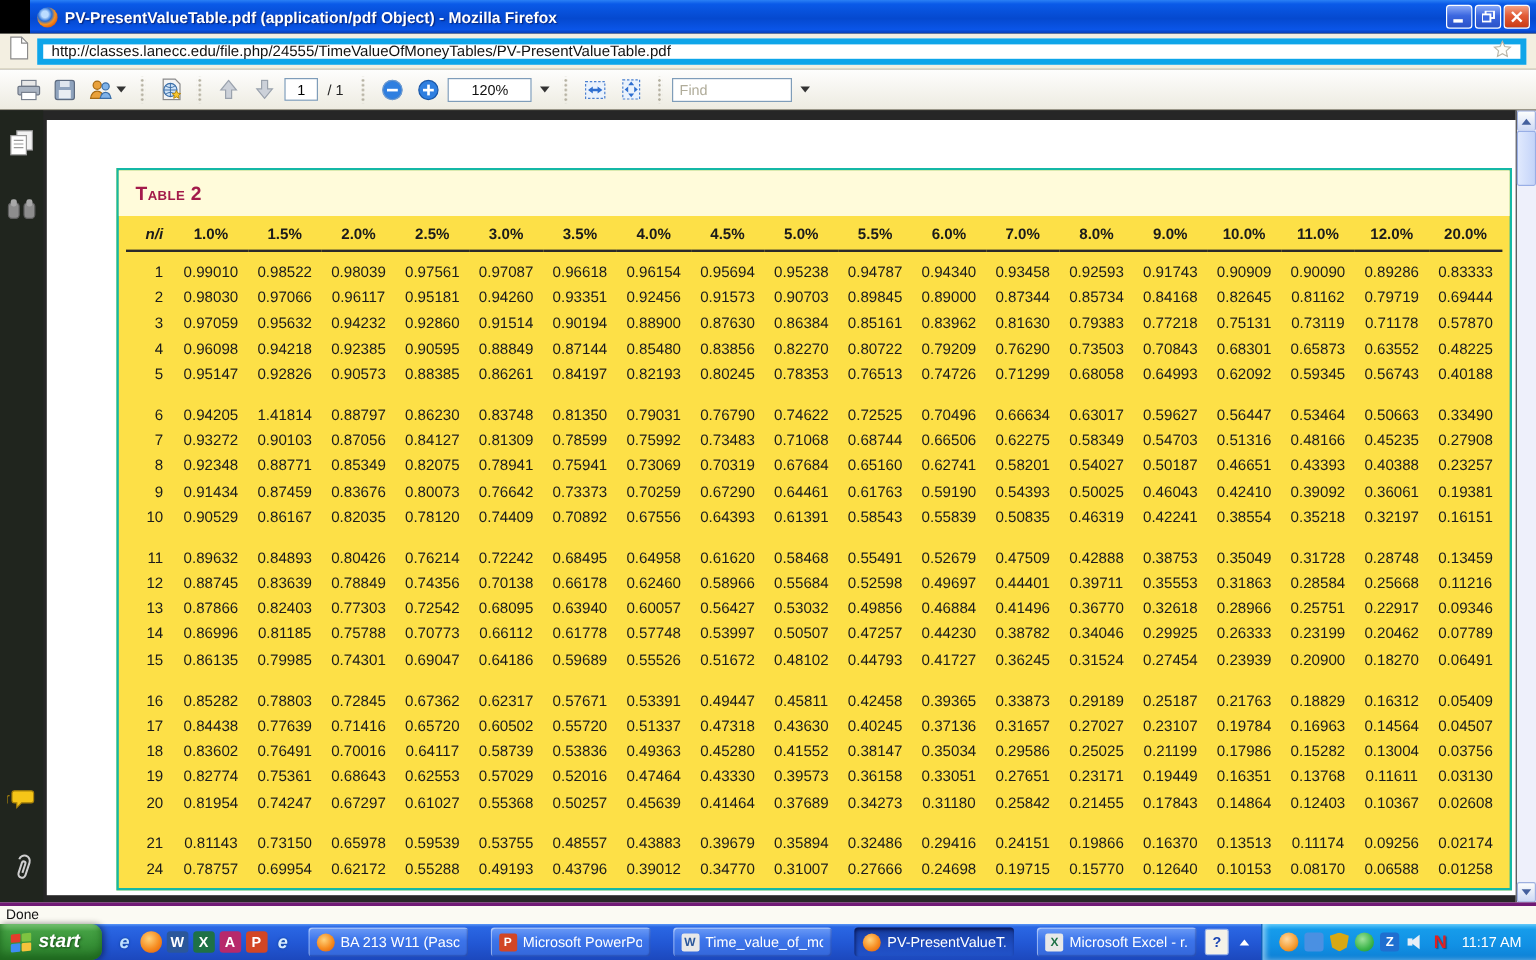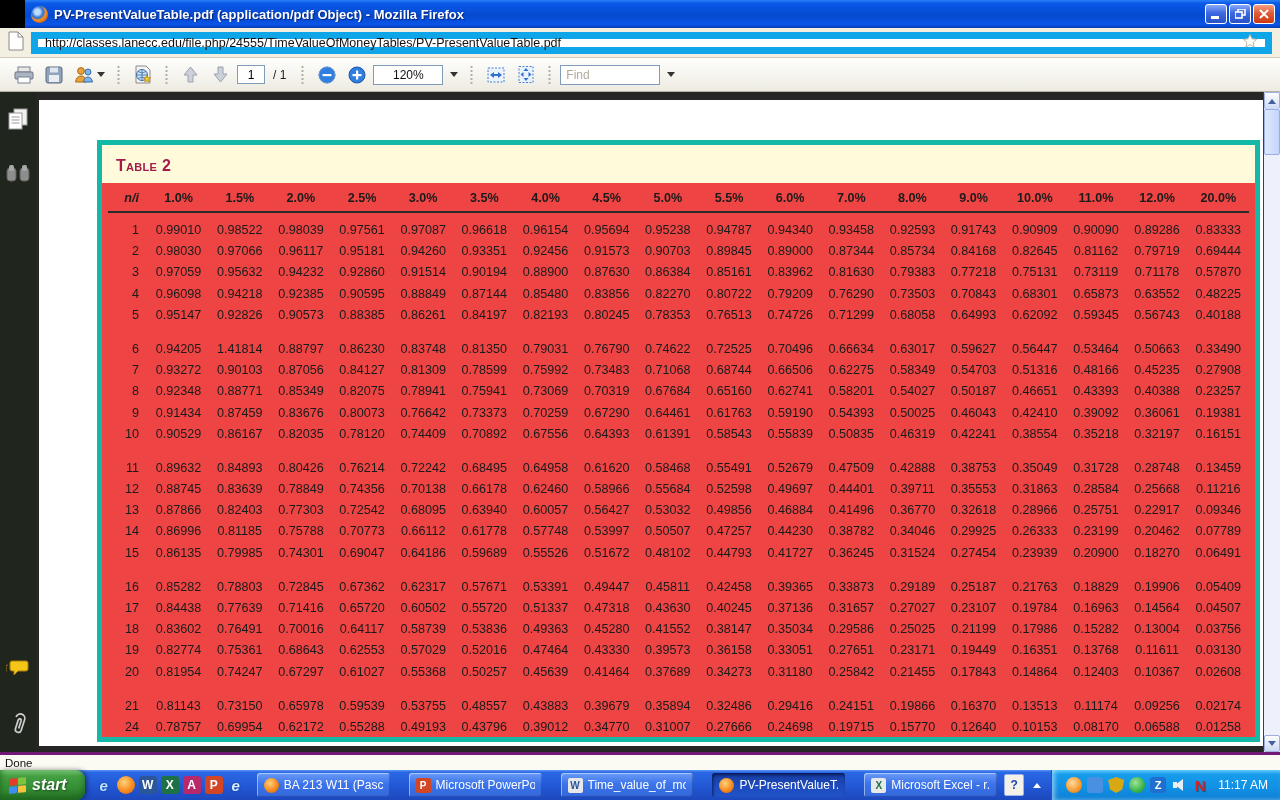--- a/index.html
+++ b/index.html
@@ -16,21 +16,21 @@
     text-shadow:1px 1px 1px #07257c; white-space:nowrap; overflow:hidden; }
   .wbtn { width:22px; height:20px; border:1px solid #fff; border-radius:3px; margin-left:2px;
     display:flex; align-items:center; justify-content:center;
     background:linear-gradient(180deg,#89a9f8,#3b67e0 45%,#2a52c8); }
   .wbtn.close { background:linear-gradient(180deg,#f3a183,#e25b36 45%,#c93a14); }
   .wbtn svg { display:block; }
 
   
   .urlbar { height:30px; flex:0 0 30px; background:#f3efe1; border-bottom:1px solid #cfcab6;
     display:flex; align-items:center; gap:7px; padding:0 8px; }
-  .url-field { flex:1; height:22px; background:#fff; border:7px solid #0ea5e9; display:flex;
+  .url-field { flex:1; height:22px; background:#fff; border:5px solid #0ea5e9; display:flex;
     align-items:center; padding:0 7px; font-size:12.5px; color:#111; }
   .url-field .txt { flex:1; white-space:nowrap; overflow:hidden; }
 
   
   .pdftb { height:34px; flex:0 0 34px; background:linear-gradient(180deg,#fefefd,#edebe1);
     border-bottom:1px solid #b5b1a1; display:flex; align-items:center; padding:0 10px; gap:3px; }
   .tbtn { height:26px; min-width:27px; display:flex; align-items:center; justify-content:center; border-radius:2px; }
   .sep { width:5px; height:22px; margin:0 5px;
     background-image:radial-gradient(#b4b0a0 1px, transparent 1.2px); background-size:4px 4px; background-position:center; }
   .pagebox { width:28px; height:19px; background:#fff; border:1px solid #7f9db9; font-size:12px;
@@ -46,21 +46,21 @@
 
   
   .main { flex:1 1 auto; display:flex; background:#262626; min-height:0; }
   .pdf-sidebar { width:36px; flex:0 0 36px; background:#20251e; display:flex; flex-direction:column;
     align-items:center; padding:16px 0 12px; gap:30px; }
   .sb-spacer { margin-top:auto; }
   .pdf-canvas { flex:1; padding:8px 0 6px 3px; min-width:0; }
   .pdf-page { background:#fff; height:100%; position:relative; }
 
   .table-frame { position:absolute; left:58px; right:3px; top:40px; bottom:4px;
-    border:5px solid #14b8a6; background:#ef4444; }
+    border:2px solid #14b8a6; background:#fde047; }
   .band { background:#fffbda; padding:12px 10px 8px 14px; display:flex; align-items:flex-start; }
   .band-label { color:#a31a4b; font-weight:bold; font-size:16px; font-variant:small-caps; letter-spacing:.3px; margin-right:28px; }
   .band-title { font-size:15.5px; color:#1d1d1d; }
   .formula { display:flex; align-items:center; gap:8px; margin-top:8px; font-size:14.5px; color:#1d1d1d; }
   .frac { display:inline-flex; flex-direction:column; align-items:center; line-height:1.15; }
   .frac .num { border-bottom:1.4px solid #222; padding:0 8px 1px; }
   .frac .den { padding-top:1px; }
   .vi { font-style:italic; }
   .exp { font-style:italic; font-size:10px; vertical-align:super; }
 
@@ -663,21 +663,21 @@
                     <td>0.53391</td>
                     <td>0.49447</td>
                     <td>0.45811</td>
                     <td>0.42458</td>
                     <td>0.39365</td>
                     <td>0.33873</td>
                     <td>0.29189</td>
                     <td>0.25187</td>
                     <td>0.21763</td>
                     <td>0.18829</td>
-                    <td>0.19906</td>
+                    <td>0.16312</td>
                     <td>0.05409</td>
                   </tr>
                   <tr>
                     <td>17</td>
                     <td>0.84438</td>
                     <td>0.77639</td>
                     <td>0.71416</td>
                     <td>0.65720</td>
                     <td>0.60502</td>
                     <td>0.55720</td>

